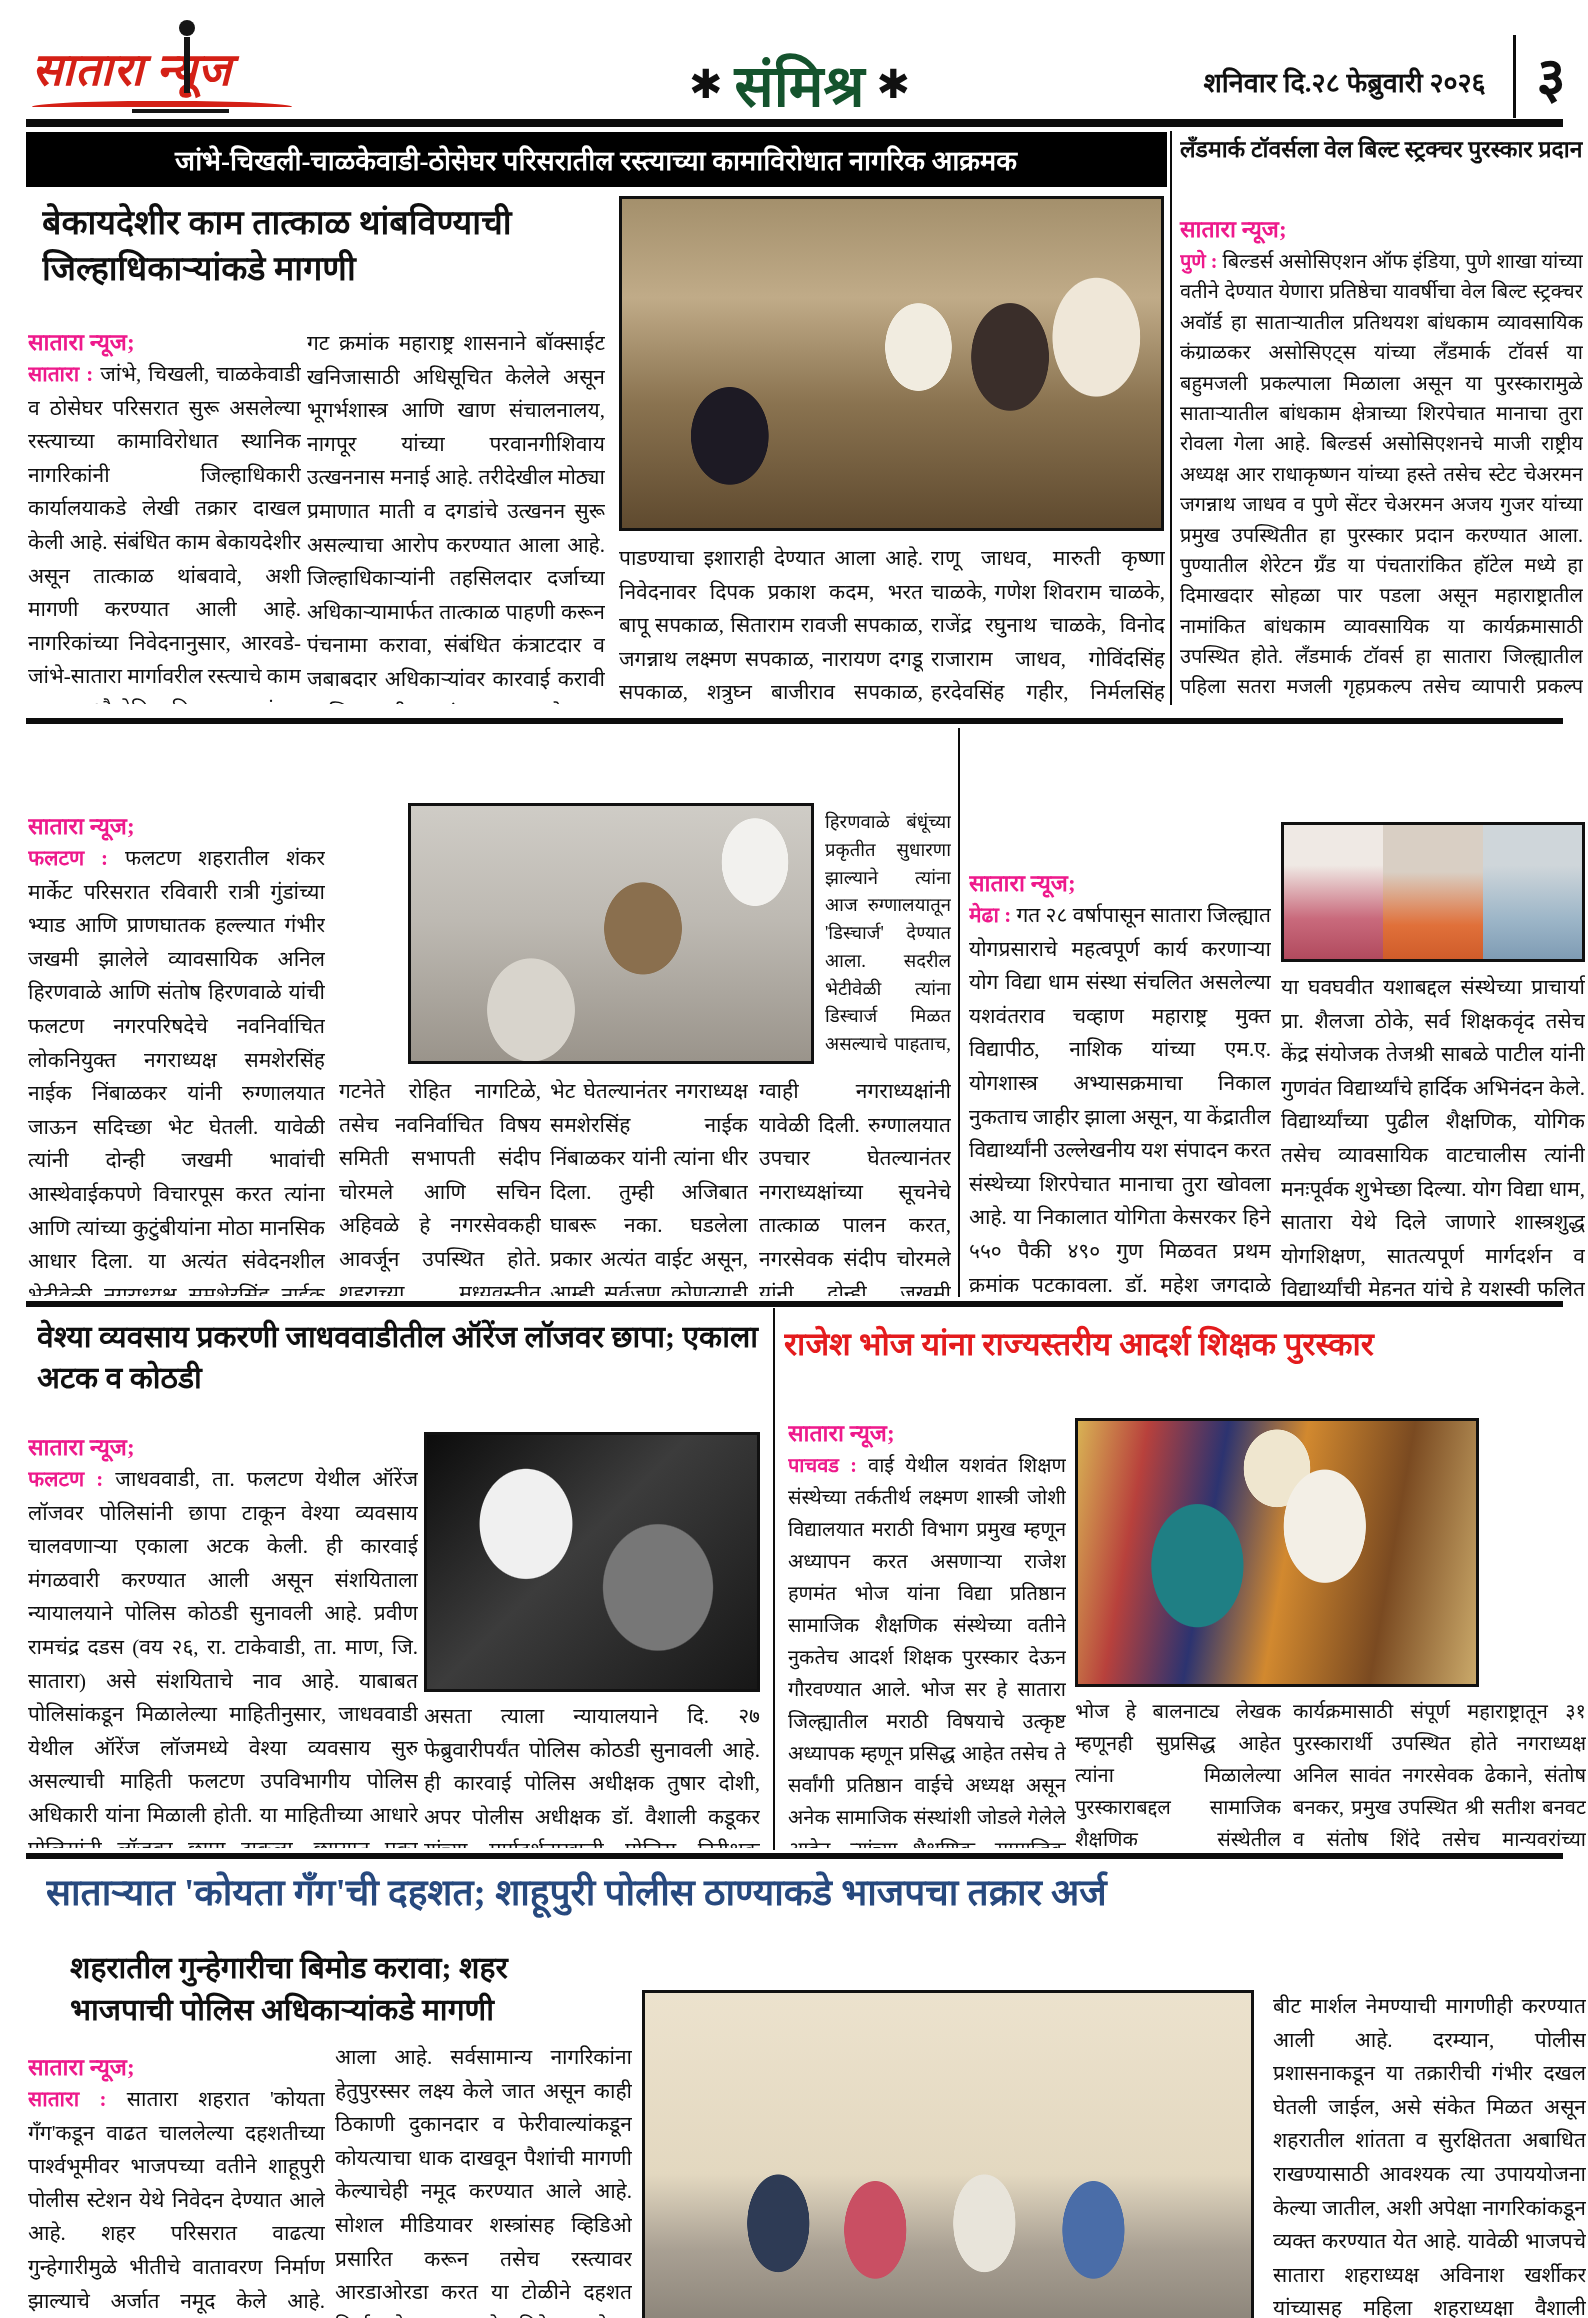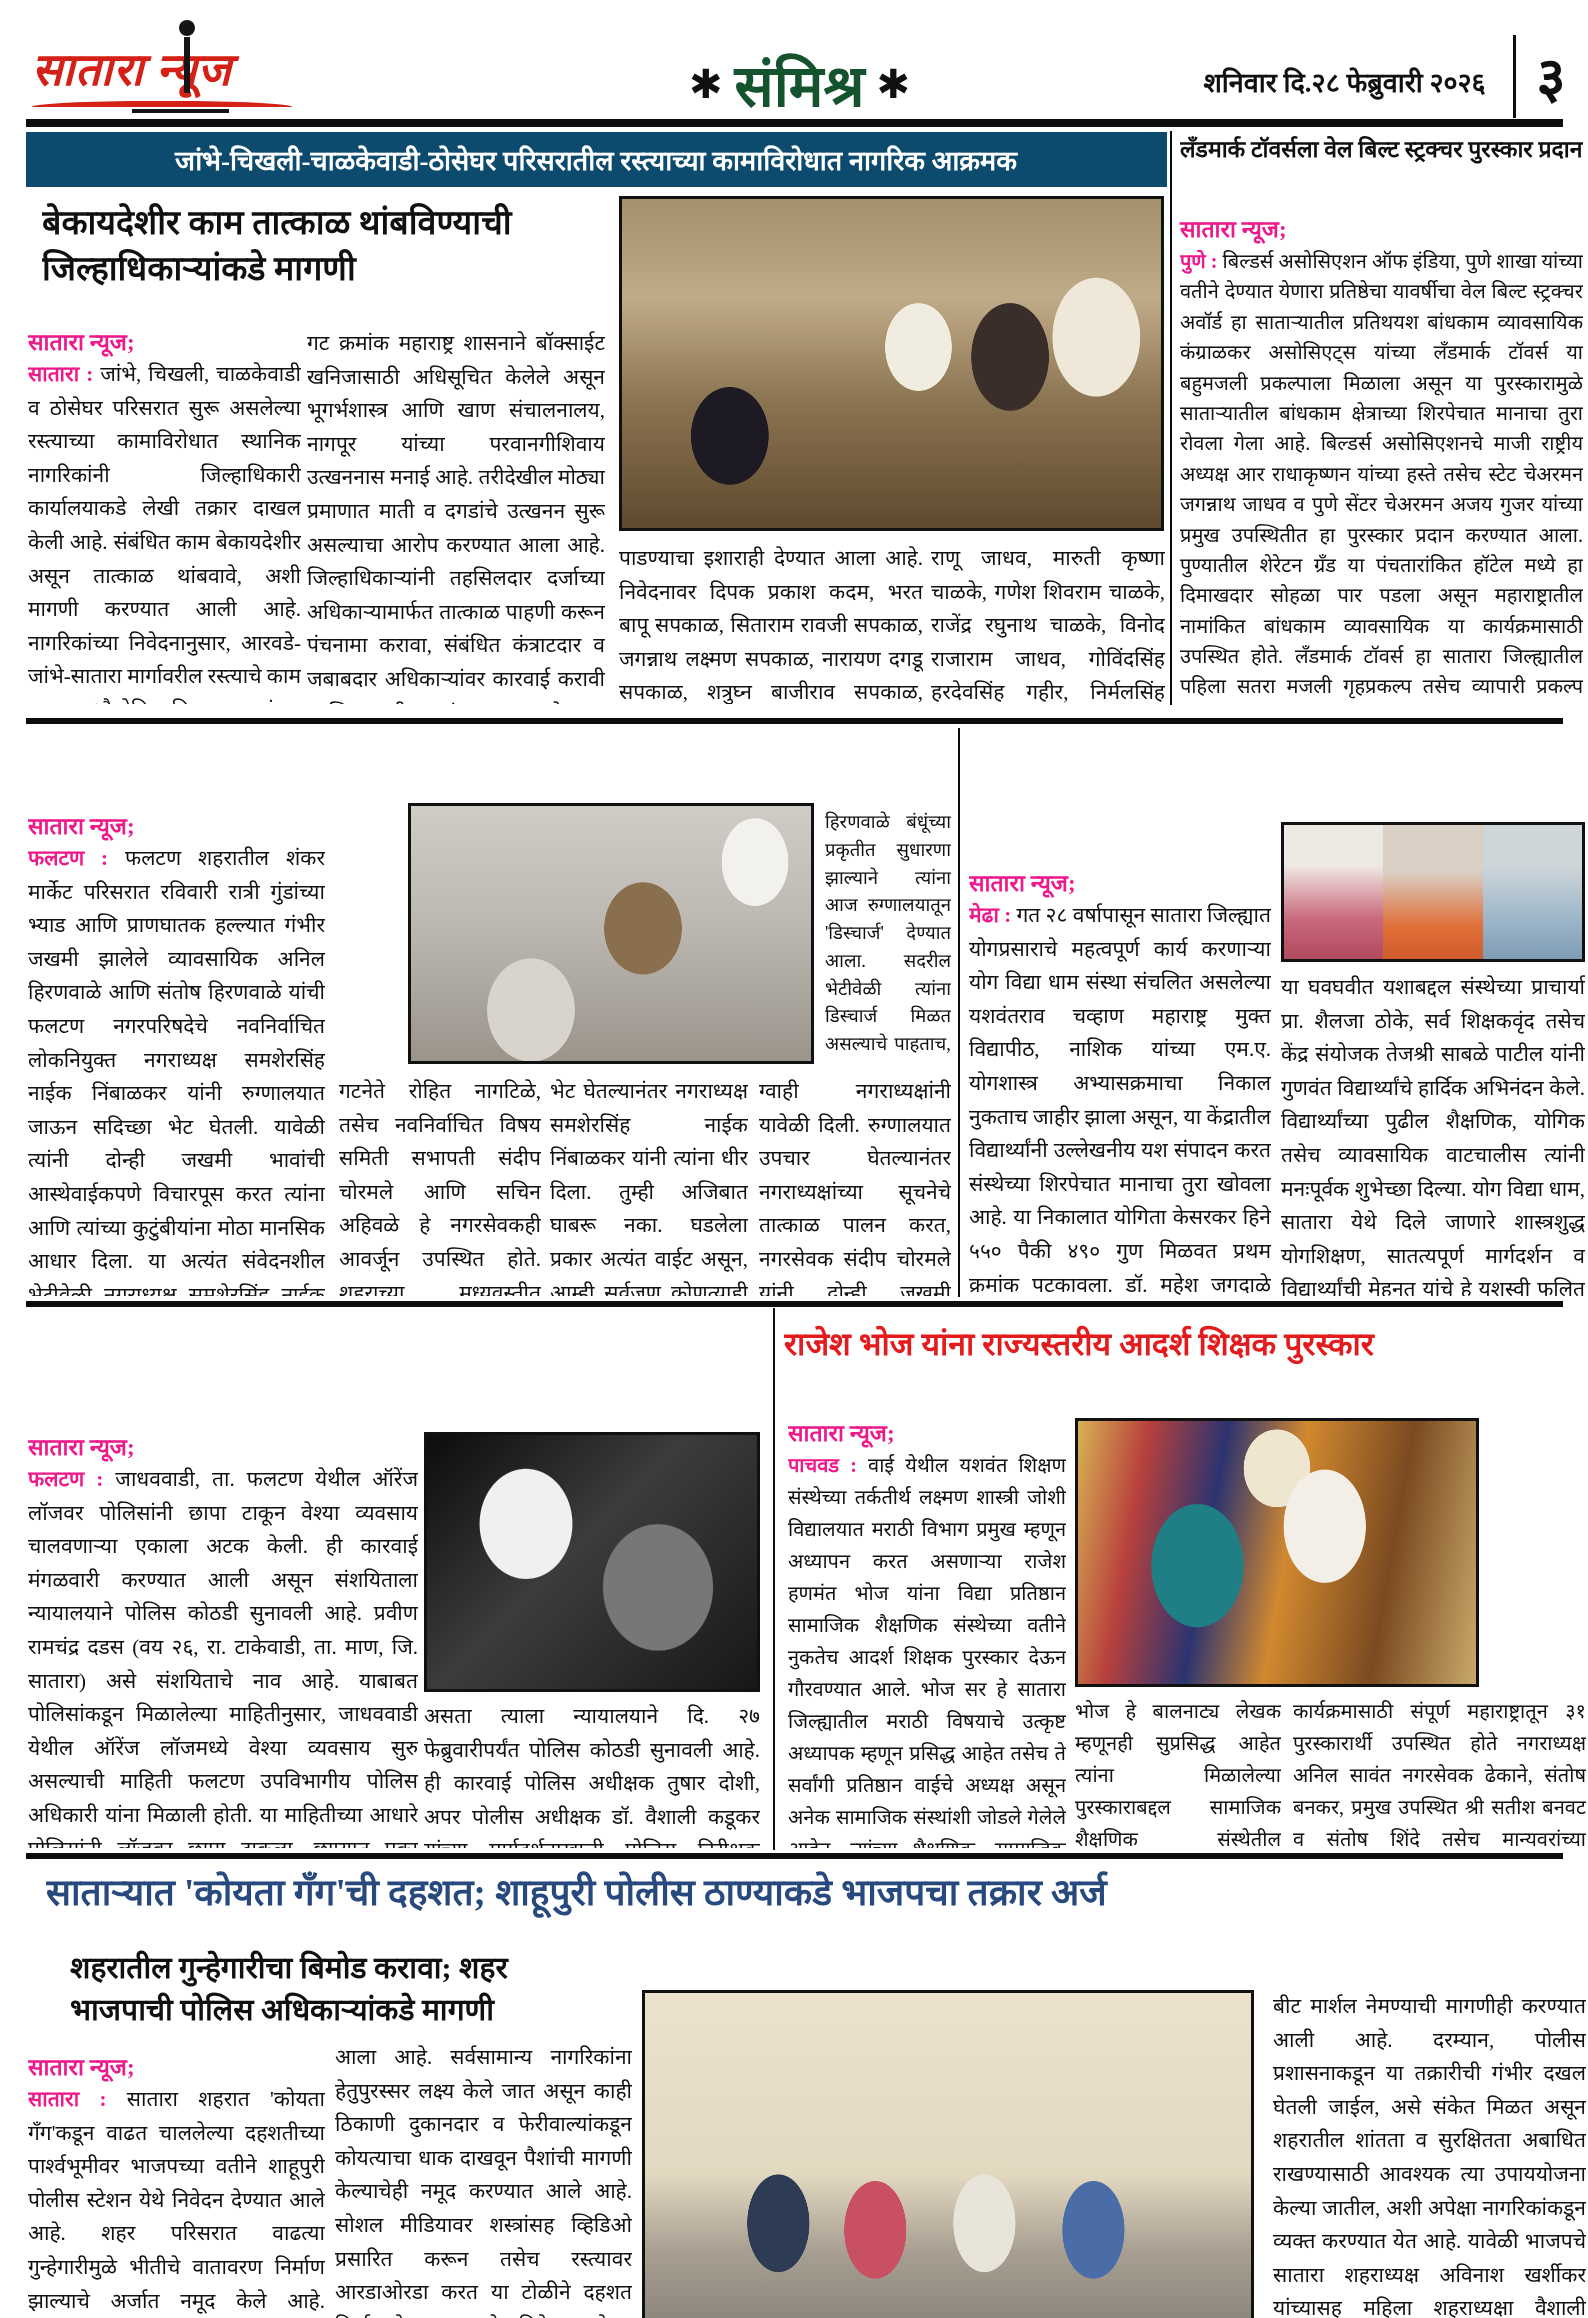--- a/index.html
+++ b/index.html
@@ -15,21 +15,21 @@
   .logo-underline{width:260px;height:6.5px;background:#d42016;border-radius:50%/100% 100% 0 0;margin-top:2.8px;}
   .logo-figure{position:absolute;left:139px;top:-16.7px;width:32px;height:88px;}
   .logo-figure .head{width:16px;height:16px;border-radius:50%;background:#151515;margin:0 auto;}
   .logo-figure .body{width:6.5px;height:56px;background:#151515;margin:0.9px auto 0;}
   .logo-base{width:97px;height:3.7px;background:#151515;margin:1.9px auto 0;}
   .mast-title{font-size:58px;font-weight:bold;color:#14532d;white-space:nowrap;text-align:right;}
   .mast-orn{font-size:40px;vertical-align:8.3px;padding:0 12px;}
   .mast-date{font-size:27px;font-weight:bold;white-space:nowrap;}
   .page-num{font-size:56px;font-weight:bold;}
   
-  .banner{background:#0c4a6e;color:#ffffff;font-weight:bold;text-align:center;
+  .banner{background:#000000;color:#ffffff;font-weight:bold;text-align:center;
           display:flex;align-items:center;justify-content:center;overflow:hidden;}
   .hl{font-weight:bold;text-align:left;overflow:hidden;}
   .byline{color:#ee1a8c;font-weight:bold;font-size:23px;line-height:1.35;}
   .dateline{color:#ee1a8c;font-weight:bold;}
   .col{position:absolute;font-size:21px;line-height:1.6;text-align:justify;overflow:hidden;}
   .col p{margin:0;}
   
   .photo{position:absolute;border:3.7px solid #111;box-sizing:border-box;overflow:hidden;}
   .photo-office{background:
      radial-gradient(70px 88px at 20% 72%, #1d1a24 0 55%, transparent 56%),
@@ -131,20 +131,21 @@
 
   <div class="photo photo-strip" style="left:1281px;top:822px;width:304px;height:140px;">
     <div class="p1"></div>
     <div class="p2"></div>
     <div class="p3"></div>
   </div>
   <div class="col" style="left:1281px;top:971px;width:304px;height:325px;">या घवघवीत यशाबद्दल संस्थेच्या प्राचार्या प्रा. शैलजा ठोके, सर्व शिक्षकवृंद तसेच केंद्र संयोजक तेजश्री साबळे पाटील यांनी गुणवंत विद्यार्थ्यांचे हार्दिक अभिनंदन केले. विद्यार्थ्यांच्या पुढील शैक्षणिक, योगिक तसेच व्यावसायिक वाटचालीस त्यांनी मनःपूर्वक शुभेच्छा दिल्या. योग विद्या धाम, सातारा येथे दिले जाणारे शास्त्रशुद्ध योगशिक्षण, सातत्यपूर्ण मार्गदर्शन व विद्यार्थ्यांची मेहनत यांचे हे यशस्वी फलित असल्याची भावना यावेळी व्यक्त करण्यात आली.</div>
 
   <div class="rule-h" style="left:25.5px;top:1301px;width:1537px;height:5.6px;"></div>
 
+  <div class="abs hl" style="left:37px;top:1317px;width:723px;height:107px;font-size:30px;line-height:1.35;">वेश्या व्यवसाय प्रकरणी जाधववाडीतील ऑरेंज लॉजवर छापा; एकाला अटक व कोठडी</div>
 
   <div class="col" style="left:28px;top:1432px;width:390px;height:416px;">
     <div class="byline">सातारा न्यूज;</div>
     <p><span class="dateline">फलटण :</span> <span>जाधववाडी, ता. फलटण येथील ऑरेंज लॉजवर पोलिसांनी छापा टाकून वेश्या व्यवसाय चालवणाऱ्या एकाला अटक केली. ही कारवाई मंगळवारी करण्यात आली असून संशयिताला न्यायालयाने पोलिस कोठडी सुनावली आहे. प्रवीण रामचंद्र दडस (वय २६, रा. टाकेवाडी, ता. माण, जि. सातारा) असे संशयिताचे नाव आहे. याबाबत पोलिसांकडून मिळालेल्या माहितीनुसार, जाधववाडी येथील ऑरेंज लॉजमध्ये वेश्या व्यवसाय सुरु असल्याची माहिती फलटण उपविभागीय पोलिस अधिकारी यांना मिळाली होती. या माहितीच्या आधारे पोलिसांनी लॉजवर छापा टाकला. छाप्यात एका महिलेच्या माध्यमातून आर्थिक फायद्यासाठी वेश्या व्यवसाय सुरू असल्याचे निष्पन्न झाले. याप्रकरणी प्रवीण दडस याच्याविरुद्ध फलटण शहर पोलिस ठाण्यात गुन्हा दाखल करण्यात आला. संशयिताला अटक करून न्यायालयात हजर केले</span></p>
   </div>
 
   <div class="photo photo-dark" style="left:424px;top:1432px;width:336px;height:260px;"></div>
   <div class="col" style="left:424px;top:1700px;width:336px;height:148px;">असता त्याला न्यायालयाने दि. २७ फेब्रुवारीपर्यंत पोलिस कोठडी सुनावली आहे. ही कारवाई पोलिस अधीक्षक तुषार दोशी, अपर पोलीस अधीक्षक डॉ. वैशाली कडूकर यांच्या मार्गदर्शनाखाली पोलिस निरीक्षक अरविंद काळे यांच्या नेतृत्वाखाली करण्यात आली. या पथकात महिला पोलीस उपनिरीक्षक विजयमाला गाजे, पोलिस अंमलदार सचिन भोसले, नितीन सजगणे, बापूराव घायगुडे, दत्तात्रय नाळे, दत्तात्रय लवटे, गणेश अवघडे, निखिल गायकवाड आदींचा सहभाग होता.</div>
 
   <div class="rule-v" style="left:773px;top:1308px;width:2.3px;height:542px;"></div>

